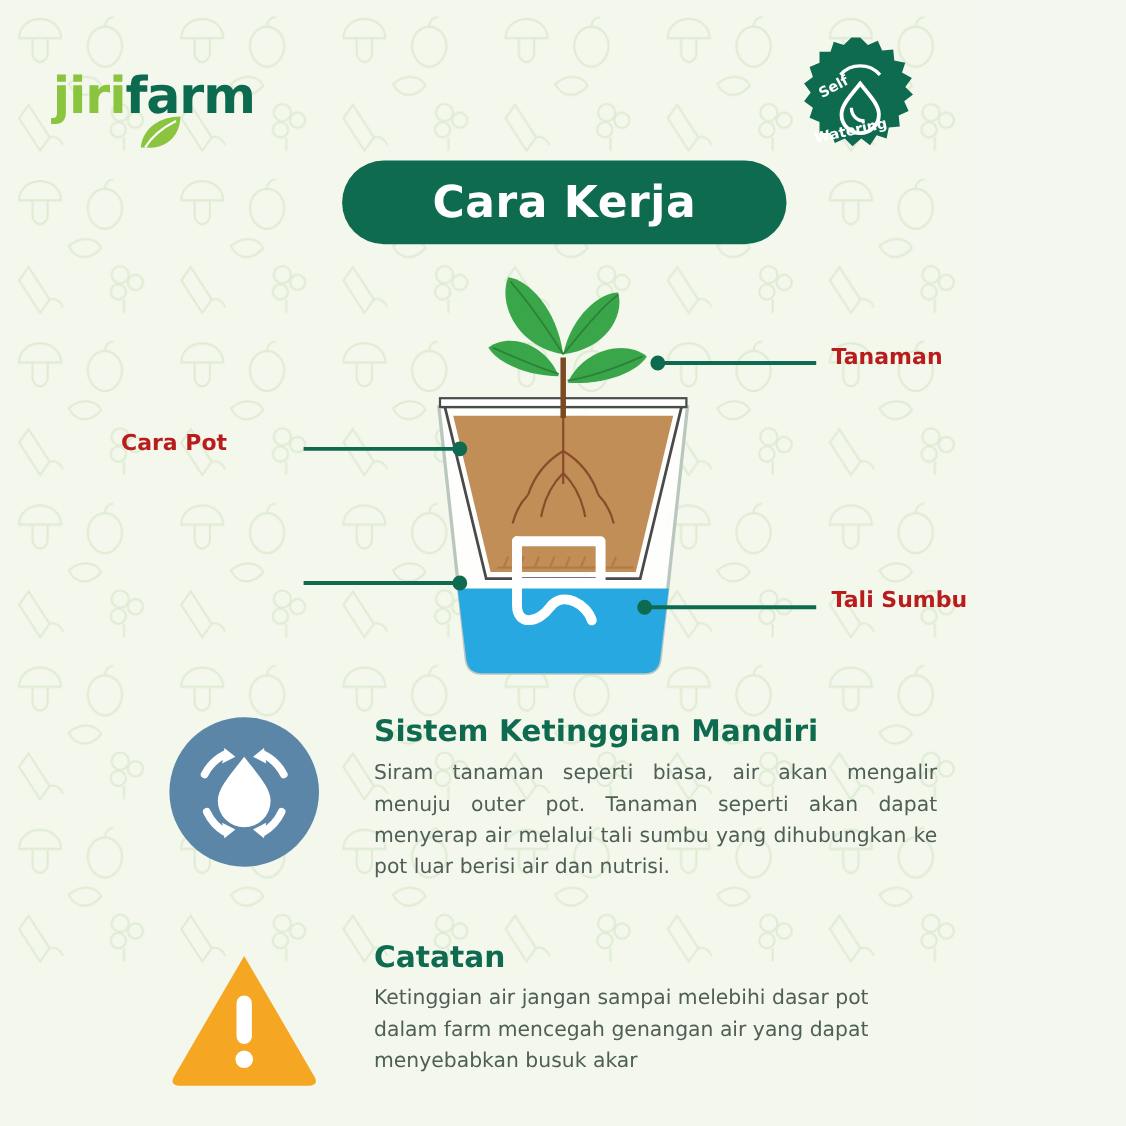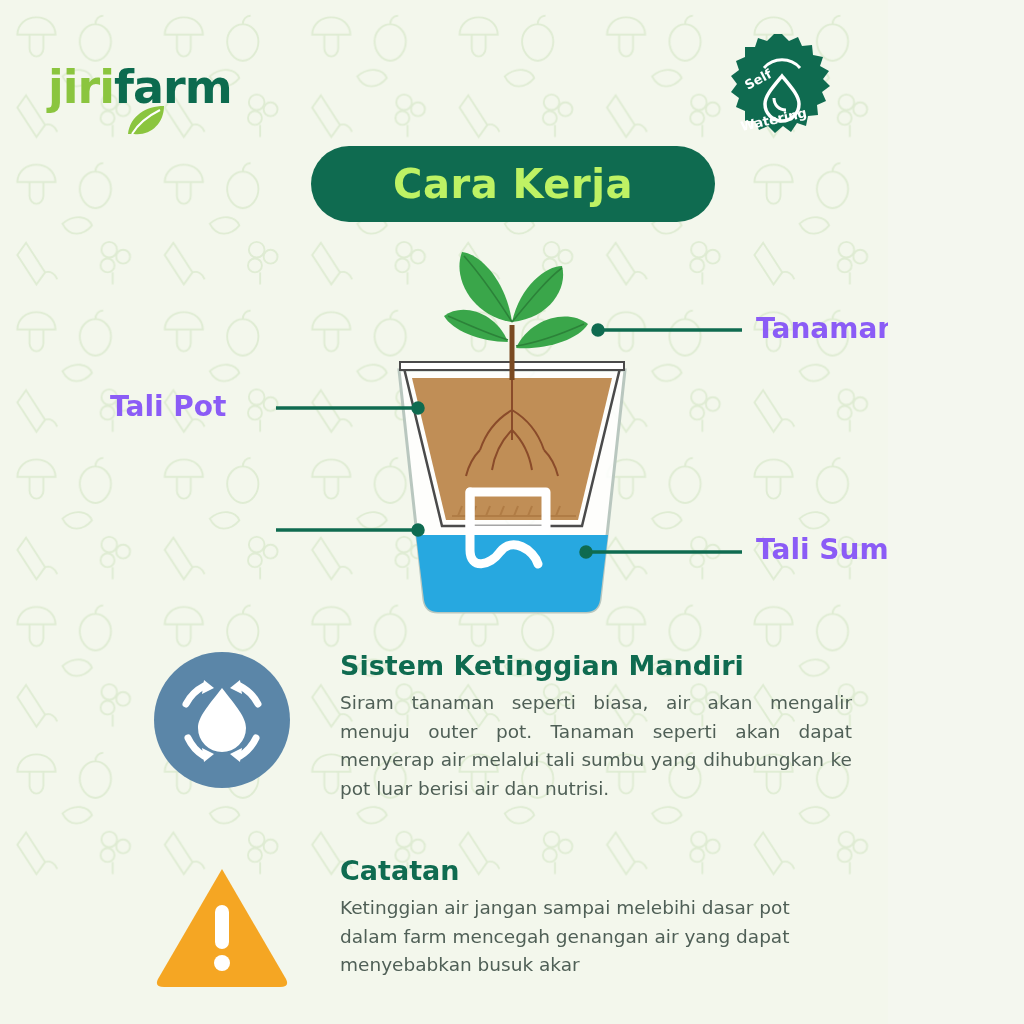--- a/index.html
+++ b/index.html
@@ -61,36 +61,36 @@
     top: 146px;
     width: 404px;
     height: 76px;
     background: #0f6b50;
     border-radius: 40px;
     display: flex;
     align-items: center;
     justify-content: center;
   }
   .title-pill span {
-    color: #bef264;
+    color: #ffffff;
     font-size: 40px;
     font-weight: bold;
     letter-spacing: 0.5px;
   }
   .diagram {
     position: absolute;
     left: 0;
     top: 230px;
     width: 1024px;
     height: 400px;
   }
   .callout {
     position: absolute;
-    color: #8b5cf6;
-    font-size: 28px;
+    color: #b91c1c;
+    font-size: 20px;
     font-weight: bold;
     white-space: nowrap;
   }
   .c-tanaman { left: 756px; top: 312px; }
   .c-inner   { left: 110px; top: 390px; }
   .c-level   { left: 110px; top: 514px; }
   .c-tali    { left: 756px; top: 533px; }
 
   .section {
     position: absolute;
@@ -243,21 +243,21 @@
       <path d="M418 178 L276 178"></path>
       <circle cx="418" cy="178" r="5" fill="#0f6b50"></circle>
       <path d="M418 300 L276 300"></path>
       <circle cx="418" cy="300" r="5" fill="#0f6b50"></circle>
       <path d="M586 322 L742 322"></path>
       <circle cx="586" cy="322" r="5" fill="#0f6b50"></circle>
     </g>
   </svg>
 
   <div class="callout c-tanaman">Tanaman</div>
-  <div class="callout c-inner">Tali Pot</div>
+  <div class="callout c-inner">Cara Pot</div>
   <div class="callout c-tali">Tali Sumbu</div>
 
   <div class="section sec1">
     <svg class="sec-icon" viewBox="0 0 140 140" xmlns="http://www.w3.org/2000/svg">
       <circle cx="70" cy="70" r="68" fill="#5b86a8"></circle>
       <path d="M70 38c14 18 24 29 24 40a24 24 0 0 1-48 0c0-11 10-22 24-40z" fill="#ffffff"></path>
       <g fill="none" stroke="#ffffff" stroke-width="7" stroke-linecap="round">
         <path d="M34 54a42 42 0 0 1 18-18"></path>
         <path d="M106 54a42 42 0 0 0-18-18"></path>
         <path d="M36 88a42 42 0 0 0 16 18"></path>

